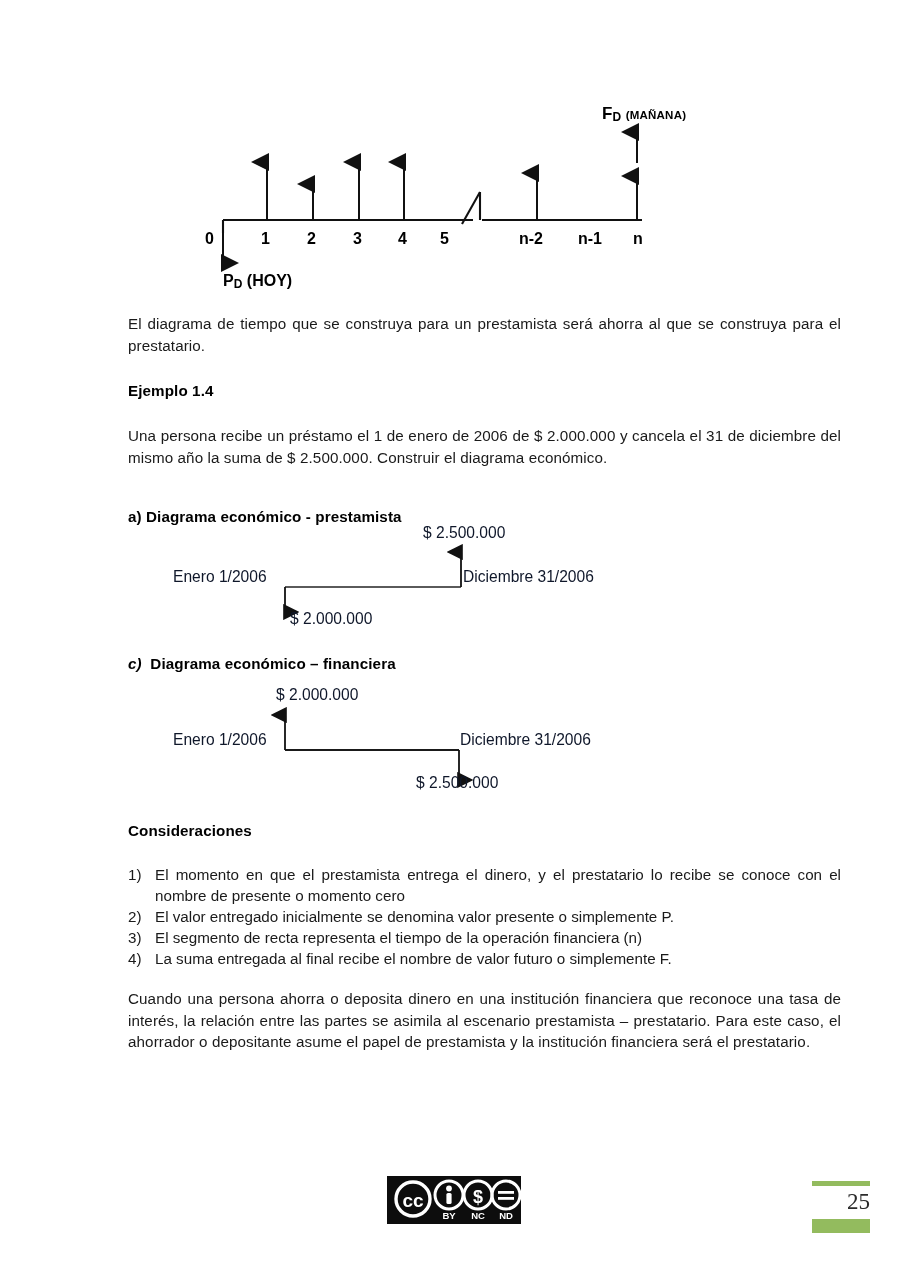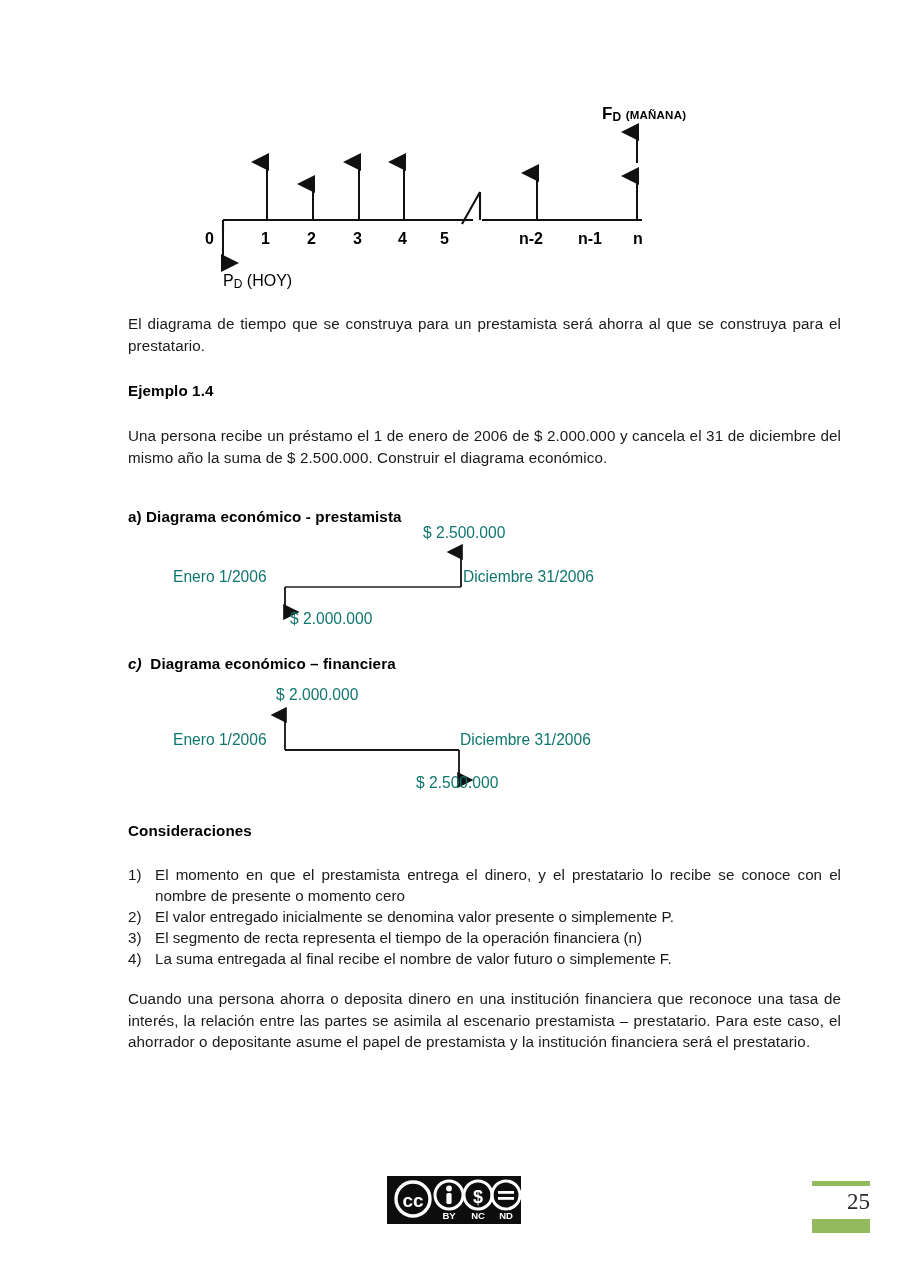--- a/index.html
+++ b/index.html
@@ -107,42 +107,42 @@
   }
   .fd-label .small {
     font-size: 11.5px;
     letter-spacing: 0.2px;
   }
 
   .pd-label {
     position: absolute;
     left: 33px;
     top: 172px;
-    font-weight: normal;
+    font-weight: bold;
     font-size: 16px;
     white-space: nowrap;
   }
   .pd-label .sub {
     font-size: 12px;
     position: relative;
     top: 2px;
   }
 
   
   .cashflow {
     position: absolute;
     left: 128px;
     width: 720px;
     height: 120px;
   }
   .cashflow svg { display: block; position: absolute; left: 0; top: 0; }
   .cf-text {
     position: absolute;
     font-size: 15.6px;
-    color: #0f766e;
+    color: #0f172a;
     white-space: nowrap;
     font-family: "Liberation Sans", sans-serif;
   }
 
   
   #cc-badge {
     position: absolute;
     left: 387px;
     top: 1176px;
     width: 134px;

